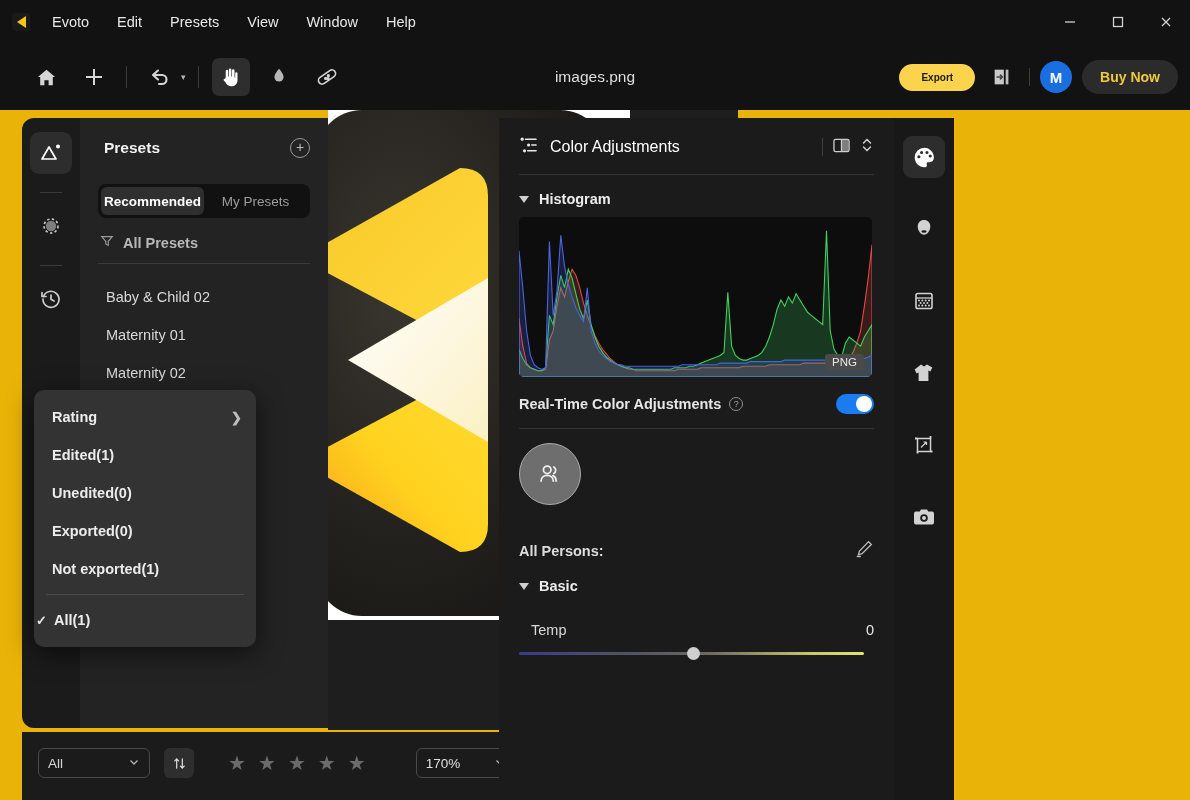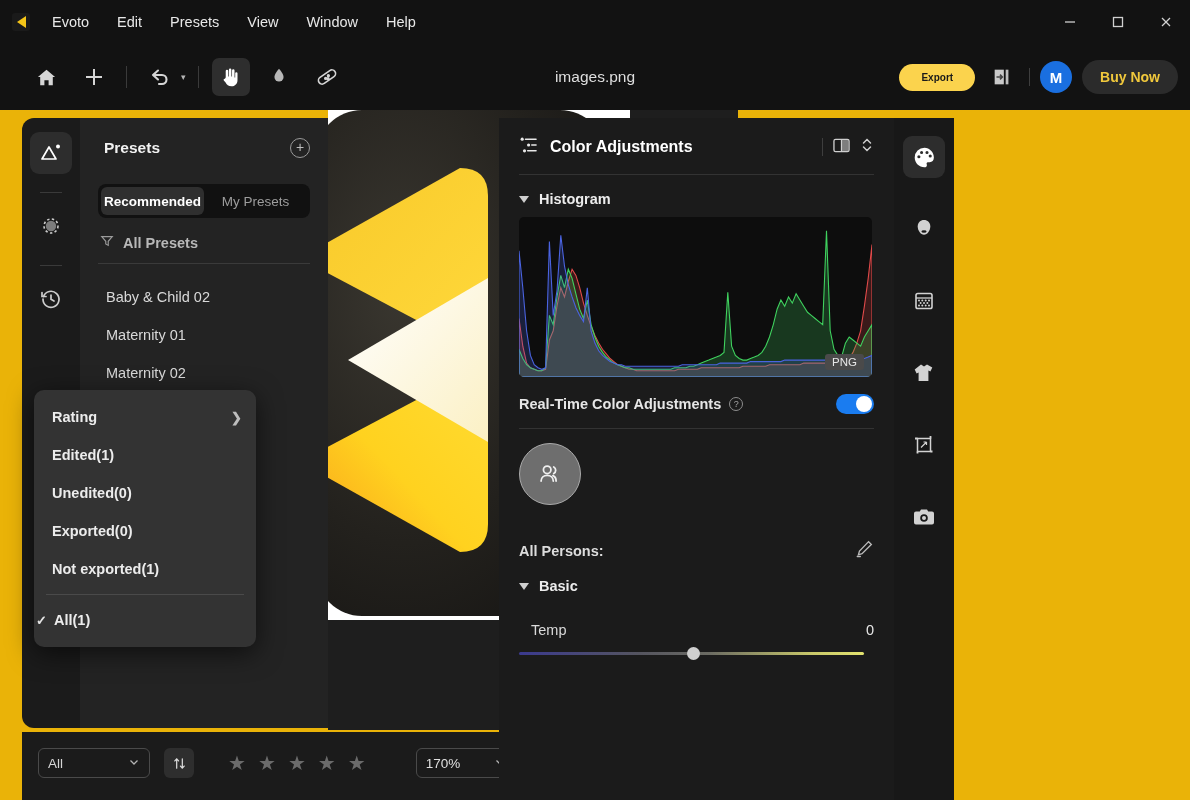--- a/index.html
+++ b/index.html
@@ -204,21 +204,21 @@
     position: absolute; left: 14px; top: 684px; width: 716px; height: 104px;
     background: #1b1b1b; display: flex; align-items: center; padding-left: 18px;
   }
 
   
   .right-panel {
     position: absolute; right: 60px; top: 8px; width: 395px; height: 780px;
     background: #1b1b1b; padding: 18px 20px 0 20px;
   }
   .rp-head { display: flex; align-items: center; }
-  .rp-title { color: #fff; font-size: 16px; font-weight: bold; margin-left: 11px; }
+  .rp-title { color: #fff; font-size: 16px; font-weight: normal; margin-left: 11px; }
   .rp-head-right { margin-left: auto; display: flex; align-items: center; gap: 9px; }
   .rp-vsep { width: 1px; height: 18px; background: #3e3e3e; }
   .rp-divider { height: 1px; background: #333; margin: 16px 0 0 0; }
   .section-head {
     display: flex; align-items: center; gap: 10px; padding: 16px 0 10px 0;
     color: #ececec; font-size: 14.5px; font-weight: bold;
   }
   .tri-down {
     width: 0; height: 0; border-left: 5.5px solid transparent;
     border-right: 5.5px solid transparent; border-top: 7px solid #cfcfcf;

